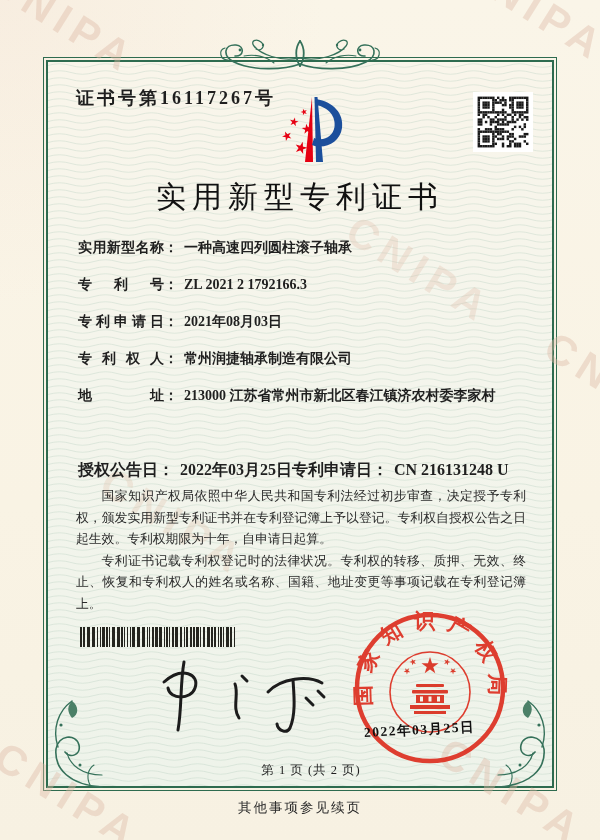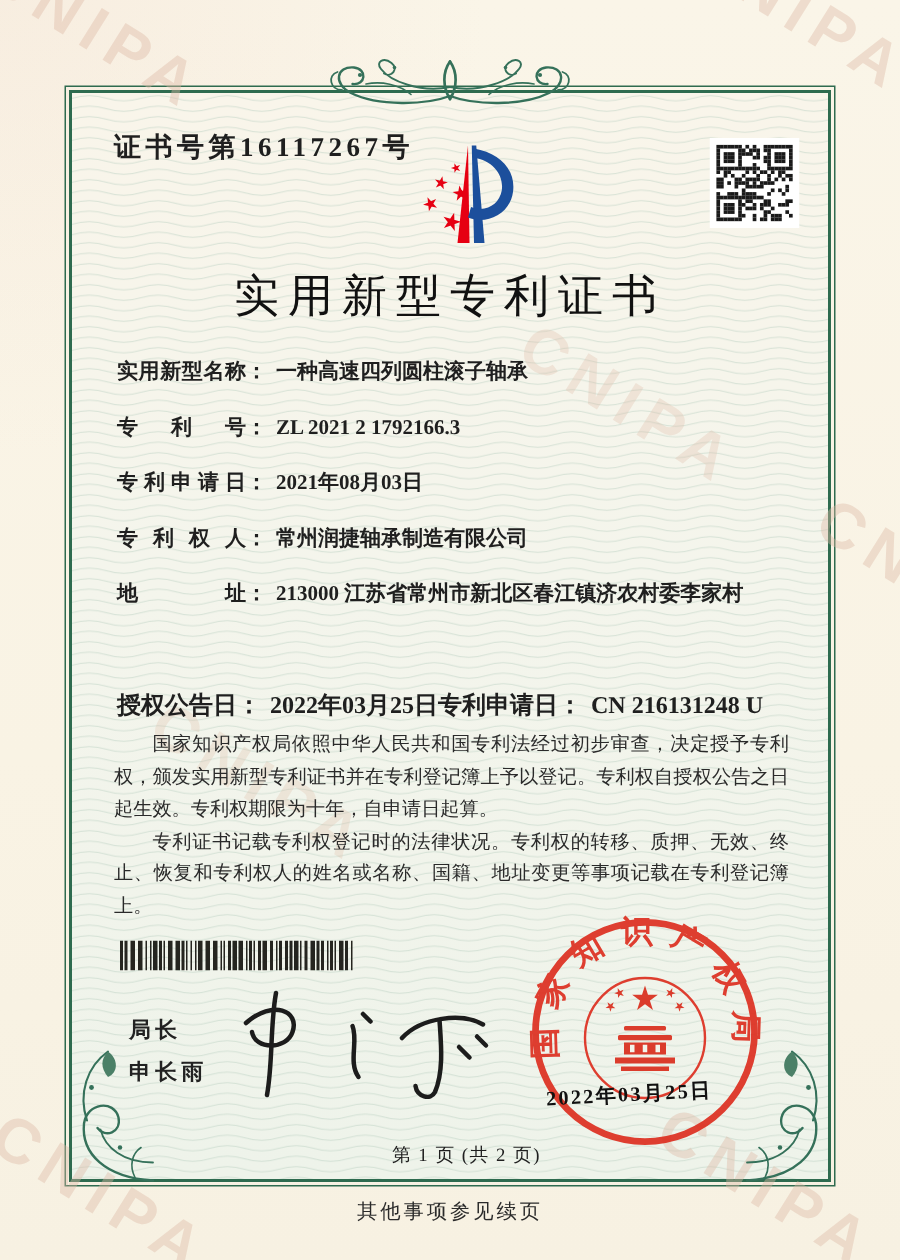--- a/index.html
+++ b/index.html
@@ -448,24 +448,20 @@
           <rect x="134" y="0" width="2" height="20"></rect>
           <rect x="138" y="0" width="1" height="20"></rect>
           <rect x="140" y="0" width="2" height="20"></rect>
           <rect x="143" y="0" width="1" height="20"></rect>
           <rect x="146" y="0" width="3" height="20"></rect>
           <rect x="150" y="0" width="2" height="20"></rect>
           <rect x="154" y="0" width="1" height="20"></rect>
         </g>
     </svg>
 
-    <div class="director">
-      <div>局长</div>
-      <div>申长雨</div>
-    </div>
 
     <svg class="sig" width="205" height="88" viewBox="0 0 205 88" xmlns="http://www.w3.org/2000/svg">
       <g fill="none" stroke="#1c1c1c" stroke-width="3" stroke-linecap="round" stroke-linejoin="round">
         <path d="M46,12 C42,34 44,58 40,80"></path>
         <path d="M26,32 C44,16 62,24 57,38 C53,50 32,50 30,38"></path>
         <path d="M97,34 C101,44 94,58 101,68"></path>
         <path d="M104,26 l5,5"></path>
         <path d="M130,42 C143,28 170,25 184,33"></path>
         <path d="M155,30 C156,45 158,64 152,78 C149,84 140,81 139,74"></path>
         <path d="M168,48 l7,7"></path>

